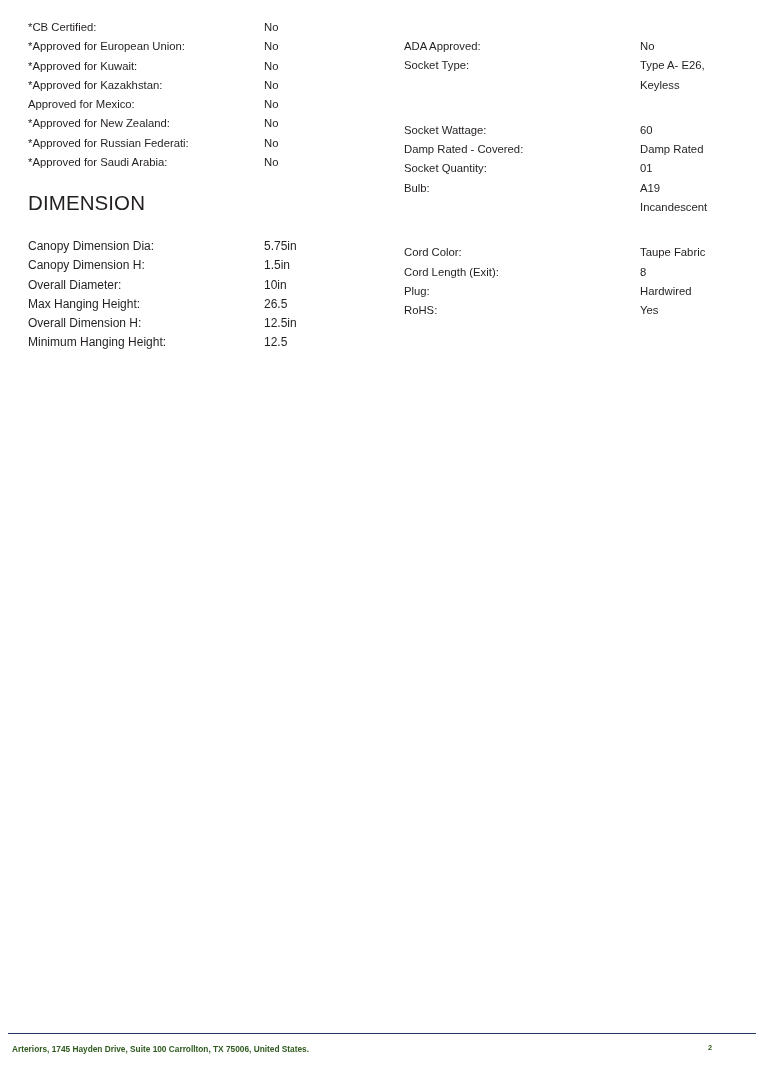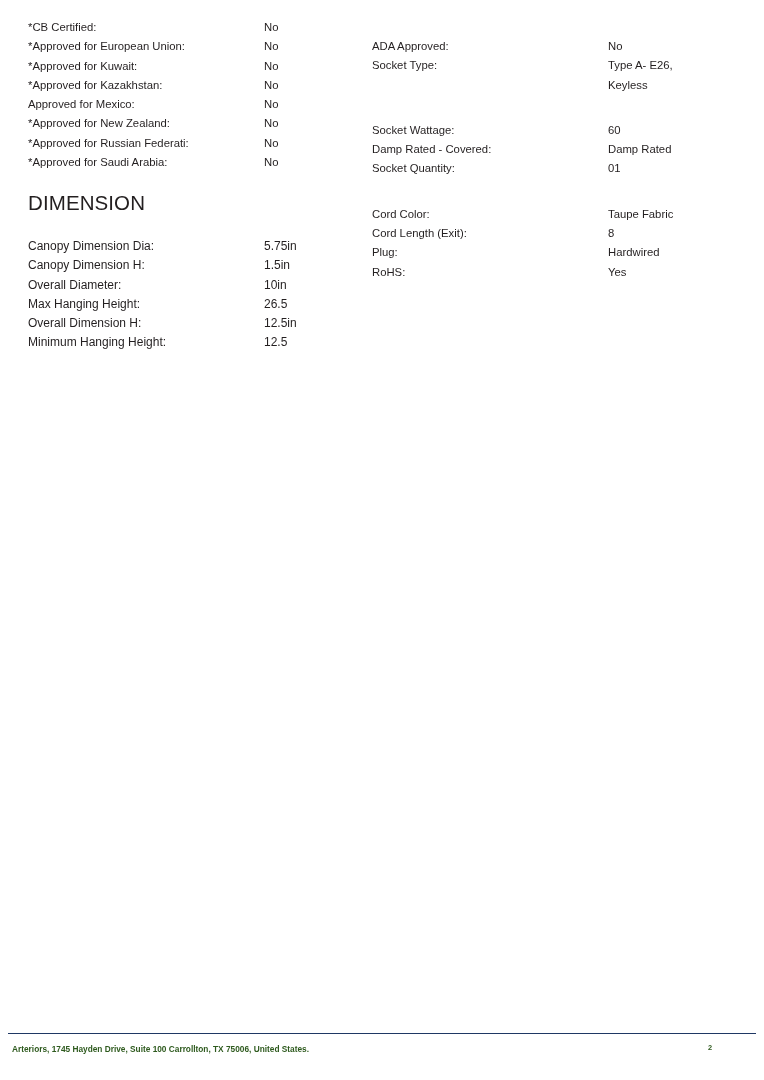--- a/index.html
+++ b/index.html
@@ -26,21 +26,21 @@
     position: absolute;
     font-size: 11.3px;
     line-height: 19.3px;
   }
   .col-left {
     left: 28px;
     top: 18px;
     width: 300px;
   }
   .col-right {
-    left: 372px;
+    left: 404px;
     top: 37px;
     width: 320px;
   }
 
   .spec-row {
     display: flex;
     align-items: flex-start;
   }
   .spec-row.gap {
     margin-top: 26px;
@@ -165,20 +165,25 @@
         <div class="spec-value">60</div>
       </div>
       <div class="spec-row">
         <div class="spec-label">Damp Rated - Covered:</div>
         <div class="spec-value">Damp Rated</div>
       </div>
       <div class="spec-row">
         <div class="spec-label">Socket Quantity:</div>
         <div class="spec-value">01</div>
       </div>
+      <div class="spec-row">
+        <div class="spec-label">Bulb:</div>
+        <div class="spec-value">A19
+Incandescent</div>
+      </div>
       <div class="spec-row gap">
         <div class="spec-label">Cord Color:</div>
         <div class="spec-value">Taupe Fabric</div>
       </div>
       <div class="spec-row">
         <div class="spec-label">Cord Length (Exit):</div>
         <div class="spec-value">8</div>
       </div>
       <div class="spec-row">
         <div class="spec-label">Plug:</div>

